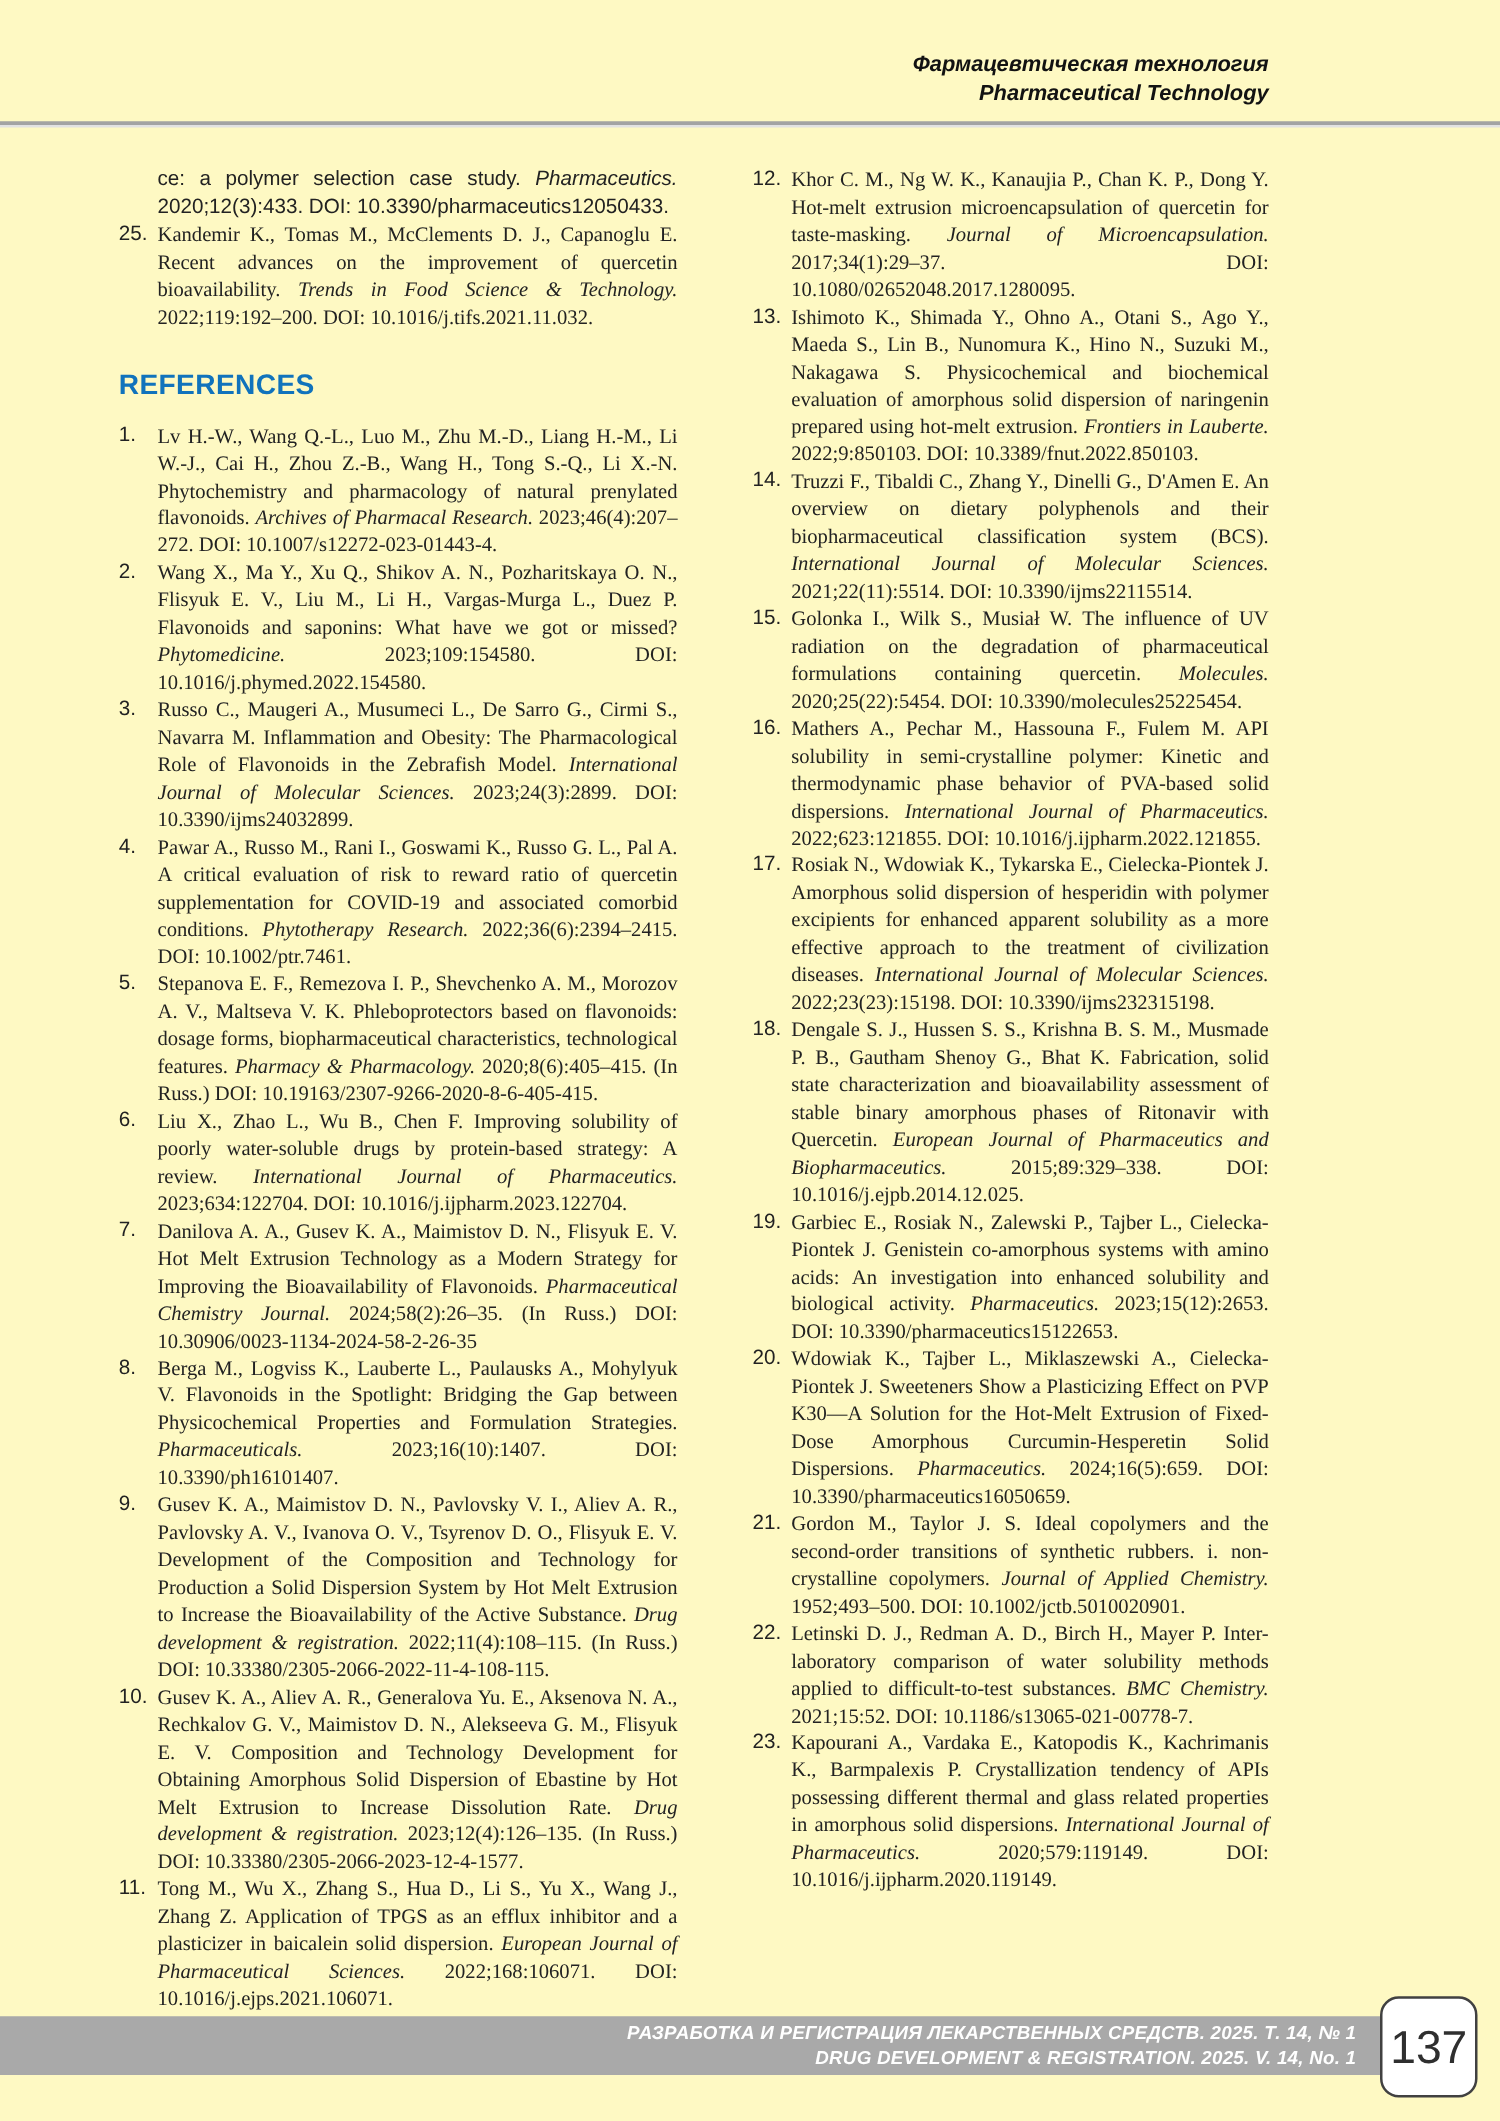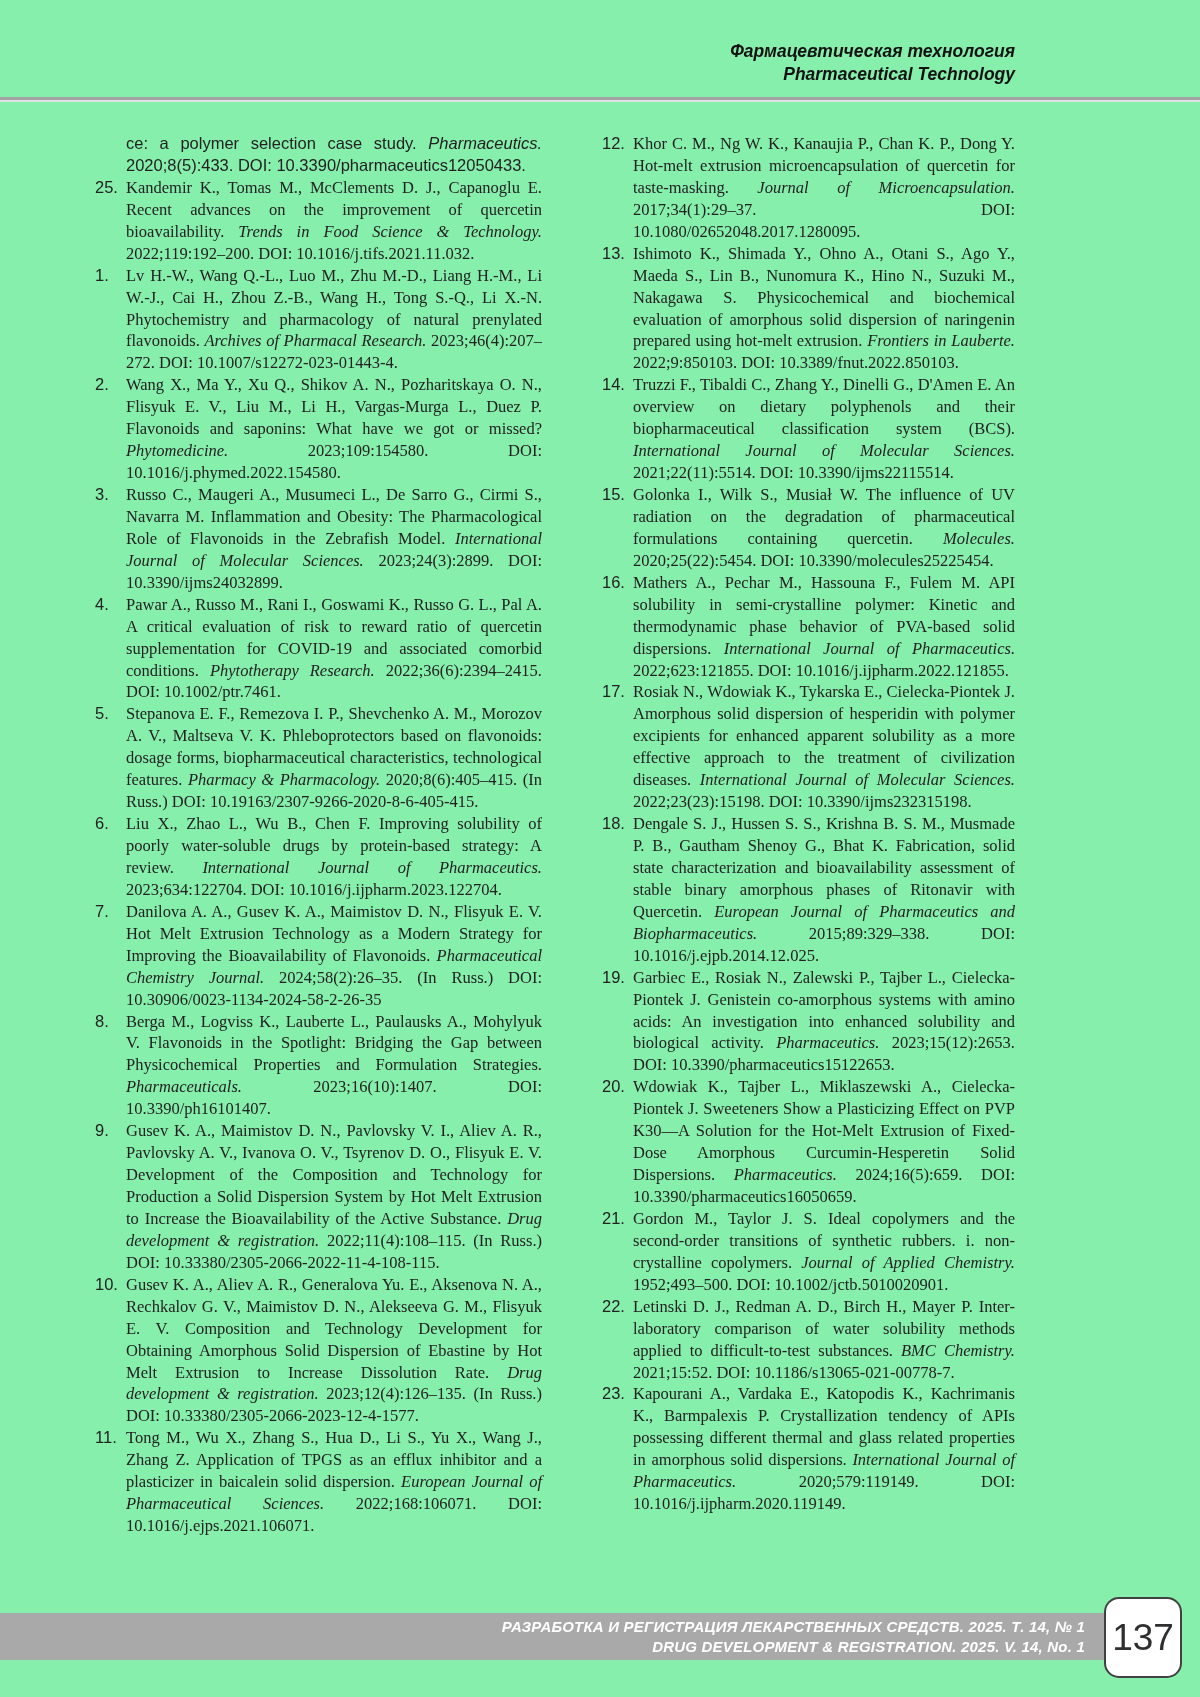--- a/index.html
+++ b/index.html
@@ -1,20 +1,20 @@
 <!DOCTYPE html>
 <html><head>
 <meta charset="utf-8">
 <style>
   html,body { margin:0; padding:0; background:#ffffff; }
   .page {
     position:relative;
     width:1200px;
     height:1697px;
-    background:#86efac;
+    background:#fef9c3;
     font-family:"Liberation Sans", sans-serif;
     color:#222222;
     overflow:hidden;
   }
   .running-head {
     position:absolute;
     top:40px;
     right:185px;
     text-align:right;
     font-weight:bold;
@@ -114,27 +114,28 @@
 
   <div class="running-head">
     <div>Фармацевтическая технология</div>
     <div>Pharmaceutical Technology</div>
   </div>
 
   <div class="header-rule"></div>
 
   <div class="columns">
     <div class="col-left">
-      <div class="carryover" id="carryover"><span>ce: a polymer selection case study. </span><span class="it">Pharmaceutics.</span><span> 2020;8(5):433. DOI: 10.3390/pharmaceutics12050433.</span></div>
+      <div class="carryover" id="carryover"><span>ce: a polymer selection case study. </span><span class="it">Pharmaceutics.</span><span> 2020;12(3):433. DOI: 10.3390/pharmaceutics12050433.</span></div>
       <div id="pre-items">
           <div class="ref">
             <span class="ref-num">25.</span>
             <span class="ref-body"><span>Kandemir K., Tomas M., McClements D. J., Capanoglu E. Recent advances on the improvement of quercetin bioavailability. </span><span class="it">Trends in Food Science &amp; Technology.</span><span> 2022;119:192–200. DOI: 10.1016/j.tifs.2021.11.032.</span></span>
           </div>
         </div>
+      <h2 class="refs-heading">REFERENCES</h2>
       <div id="left-items">
           <div class="ref">
             <span class="ref-num">1.</span>
             <span class="ref-body"><span>Lv H.-W., Wang Q.-L., Luo M., Zhu M.-D., Liang H.-M., Li W.-J., Cai H., Zhou Z.-B., Wang H., Tong S.-Q., Li X.-N. Phytochemistry and pharmacology of natural prenylated flavonoids. </span><span class="it">Archives of Pharmacal Research.</span><span> 2023;46(4):207–272. DOI: 10.1007/s12272-023-01443-4.</span></span>
           </div>
           <div class="ref">
             <span class="ref-num">2.</span>
             <span class="ref-body"><span>Wang X., Ma Y., Xu Q., Shikov A. N., Pozharitskaya O. N., Flisyuk E. V., Liu M., Li H., Vargas-Murga L., Duez P. Flavonoids and saponins: What have we got or missed? </span><span class="it">Phytomedicine.</span><span> 2023;109:154580. DOI: 10.1016/j.phymed.2022.154580.</span></span>
           </div>
           <div class="ref">

